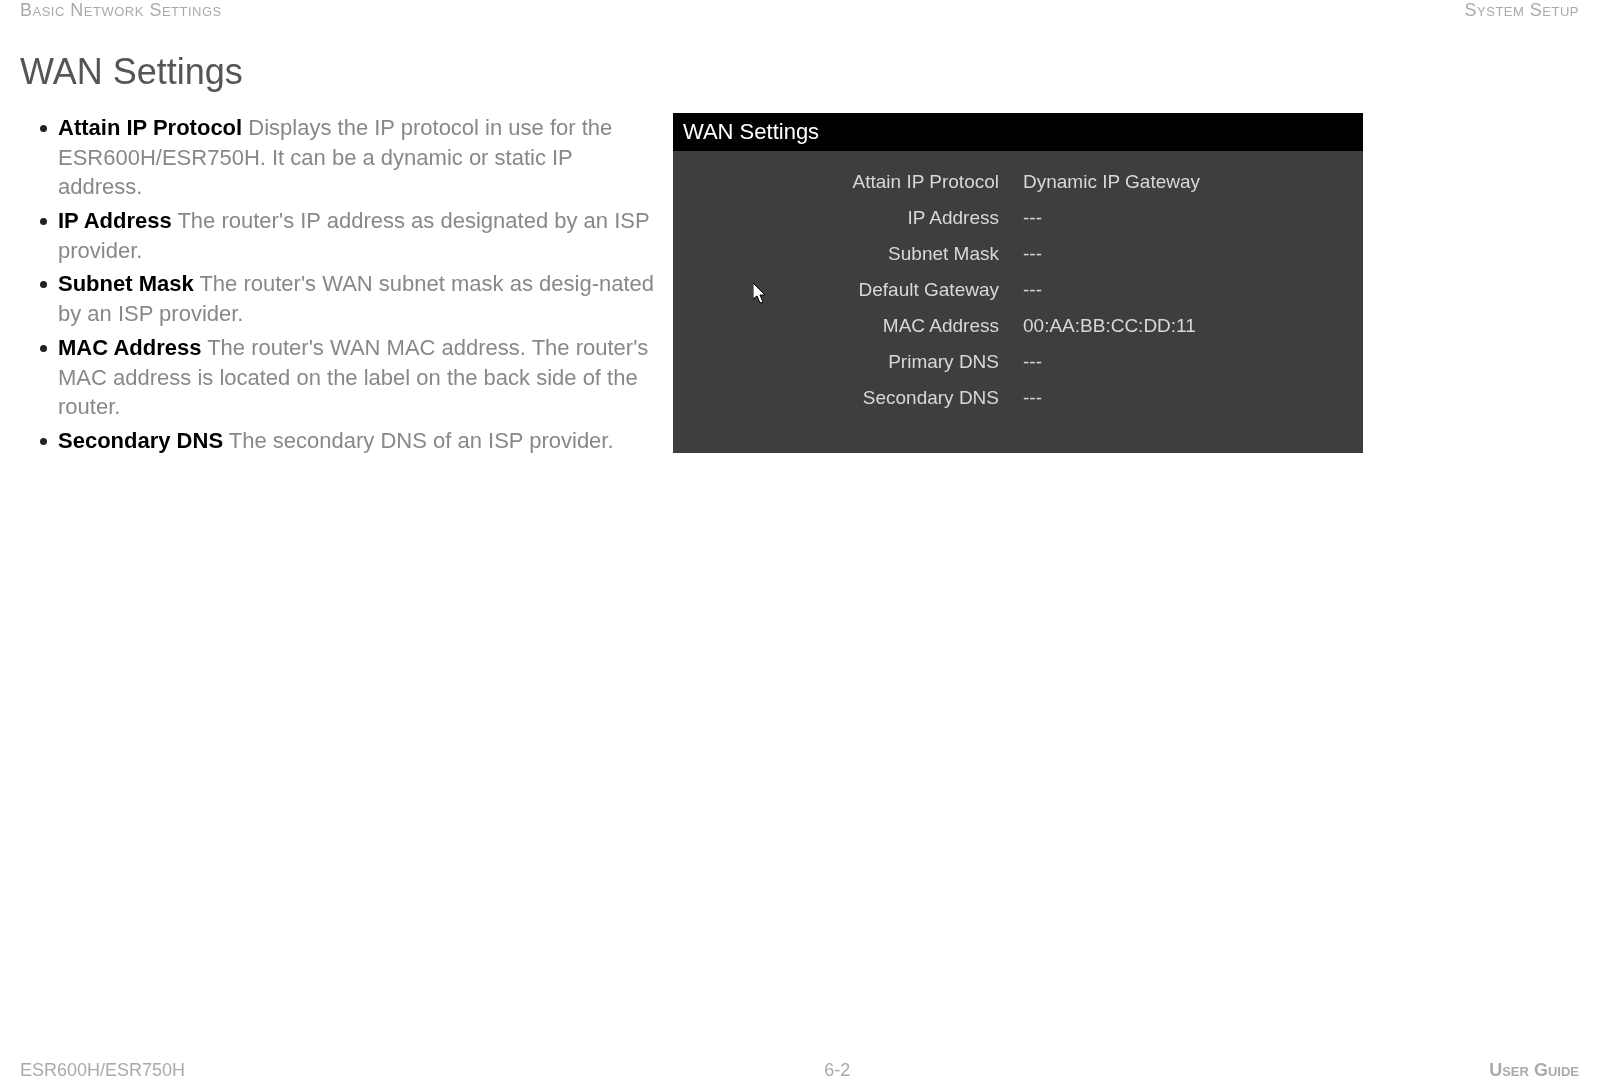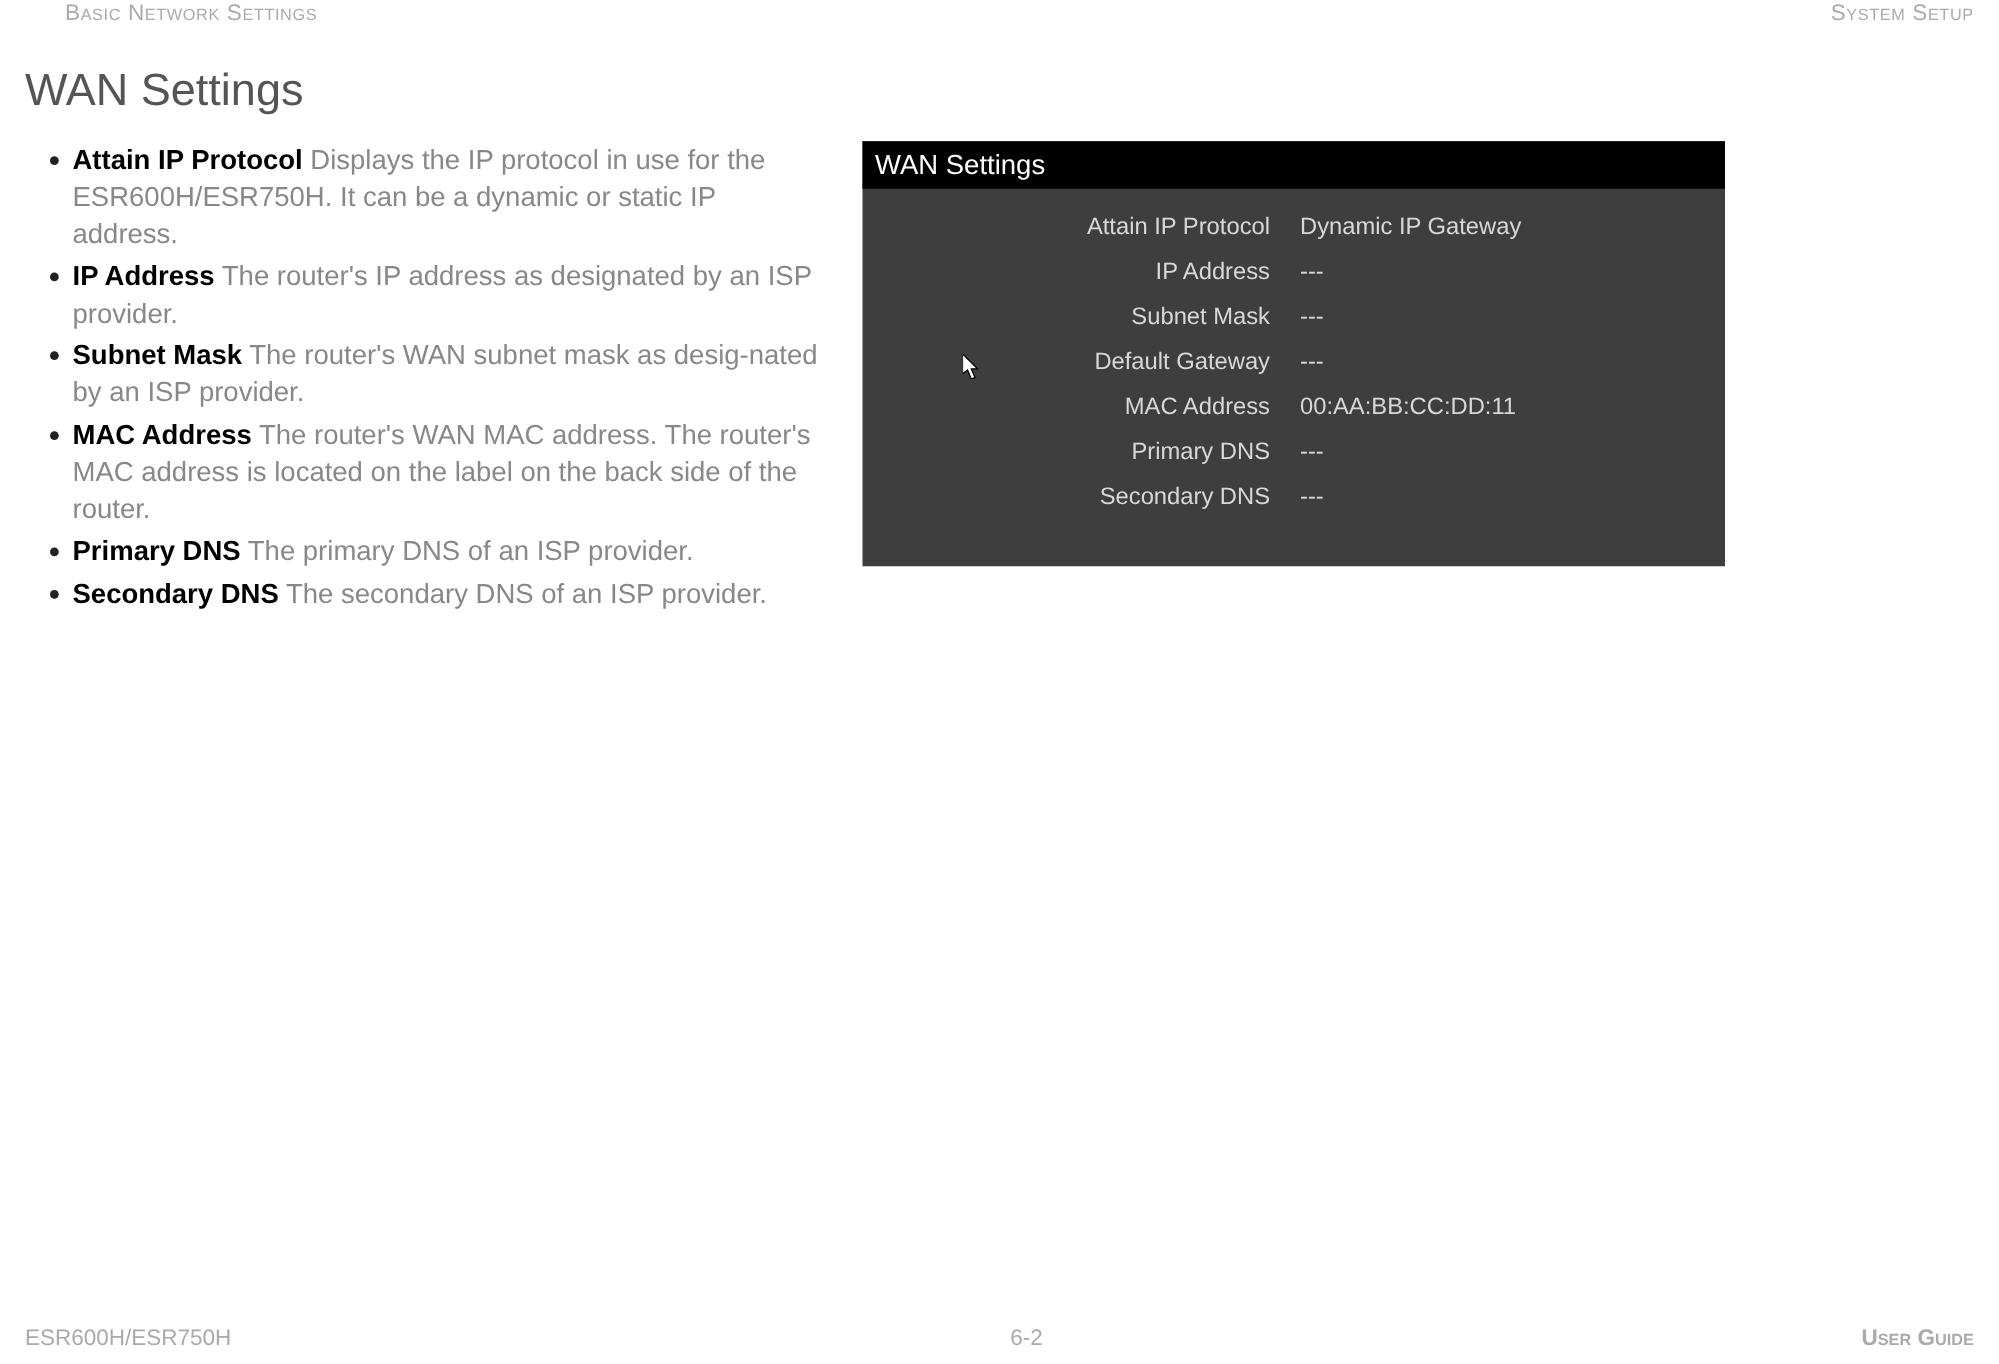--- a/index.html
+++ b/index.html
@@ -32,21 +32,21 @@
     }
     .page-title {
       font-size: 36px;
       font-weight: 400;
       color: #555;
       padding: 30px 20px 20px 20px;
     }
     .content {
       display: flex;
       padding: 0 20px;
-      gap: 30px;
+      gap: 13px;
     }
     .left-col {
       width: 640px;
     }
     .bullet-list {
       list-style: none;
       padding-left: 20px;
     }
     .bullet-list li {
       position: relative;
@@ -122,21 +122,21 @@
       display: flex;
       justify-content: space-between;
       padding: 0 20px;
       font-size: 18px;
       color: #aaaaaa;
       font-variant: small-caps;
     }
     .footer-left { text-align: right; }
     .footer-center { text-align: center; flex: 1; }
     .footer-right { text-align: right; font-weight: bold; }
-    .sc { font-variant: small-caps; margin-left: 32px; }
+    .sc { font-variant: small-caps; }
   </style>
 </head>
 <body>
 
 <div class="header">
   <div class="header-left sc">Basic Network Settings</div>
   <div class="header-right sc">System Setup</div>
 </div>
 
 <h1 class="page-title">WAN Settings</h1>
@@ -148,23 +148,20 @@
         <span class="term">Attain IP Protocol</span><span>  Displays the IP protocol in use for the ESR600H/ESR750H. It can be a dynamic or static IP address.</span>
       </li>
       <li>
         <span class="term">IP Address</span><span>  The router's IP address as designated by an ISP provider.</span>
       </li>
       <li>
         <span class="term">Subnet Mask</span><span>  The router's WAN subnet mask as desig-nated by an ISP provider.</span>
       </li>
       <li>
         <span class="term">MAC Address</span><span>  The router's WAN MAC address. The router's MAC address is located on the label on the back side of the router.</span>
-      </li>
-      <li>
-        <span class="term">Primary DNS</span><span>  The primary DNS of an ISP provider.</span>
       </li>
       <li>
         <span class="term">Secondary DNS</span><span>  The secondary DNS of an ISP provider.</span>
       </li>
     </ul>
   </div>
 
   <div class="right-col">
     <div class="panel">
       <div class="panel-title-bar">WAN Settings</div>

